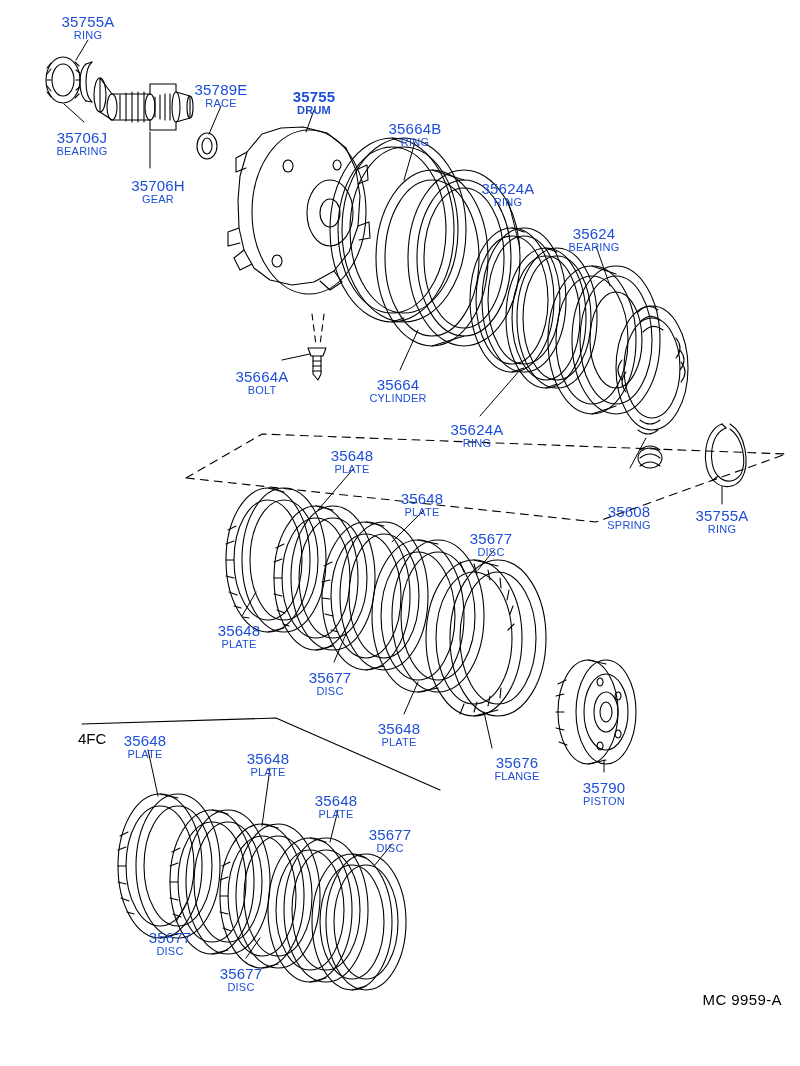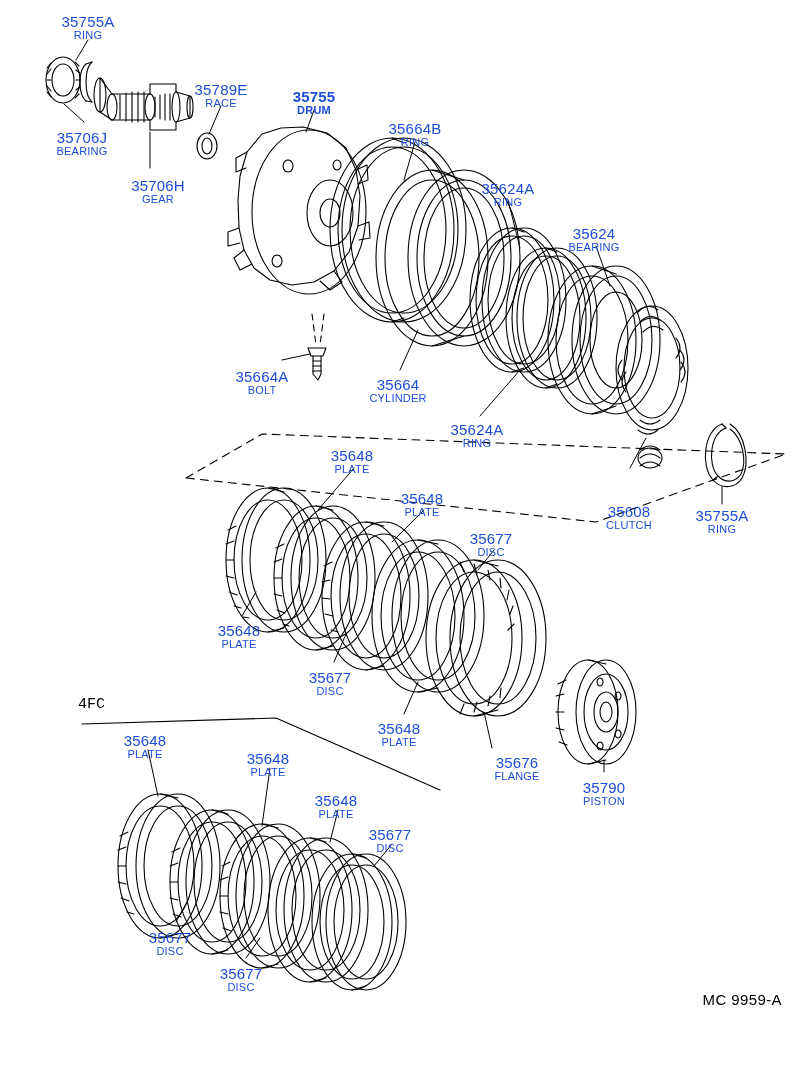--- a/index.html
+++ b/index.html
@@ -306,21 +306,21 @@
         <path d="M148 750 L158 796"></path>
         <path d="M270 768 L262 826"></path>
         <path d="M338 810 L330 842"></path>
         <path d="M392 844 L374 866"></path>
         <path d="M176 922 L188 900"></path>
         <path d="M246 958 L260 938"></path>
       </g>
     </g>
   </svg>
 
-  <div class="plain-label" style="left:78px; top:696px;font-family:Liberation Mono, monospace;">4FC</div>
+  <div class="plain-label" style="left:78px; top:730px;">4FC</div>
 
   <div class="label" style="left:88px; top:14px; transform:translateX(-50%);">
     <span class="num">35755A</span>
     <span class="desc">RING</span>
   </div>
   <div class="label" style="left:221px; top:82px; transform:translateX(-50%);">
     <span class="num">35789E</span>
     <span class="desc">RACE</span>
   </div>
   <div class="label" style="left:314px; top:89px; transform:translateX(-50%);font-weight:bold;">
@@ -358,21 +358,21 @@
   <div class="label" style="left:477px; top:422px; transform:translateX(-50%);">
     <span class="num">35624A</span>
     <span class="desc">RING</span>
   </div>
   <div class="label" style="left:352px; top:448px; transform:translateX(-50%);">
     <span class="num">35648</span>
     <span class="desc">PLATE</span>
   </div>
   <div class="label" style="left:629px; top:474px; transform:translateX(-50%);margin-top:30px;">
     <span class="num">35608</span>
-    <span class="desc">CLUTCH</span>
+    <span class="desc">SPRING</span>
   </div>
   <div class="label" style="left:422px; top:491px; transform:translateX(-50%);">
     <span class="num">35648</span>
     <span class="desc">PLATE</span>
   </div>
   <div class="label" style="left:722px; top:508px; transform:translateX(-50%);">
     <span class="num">35755A</span>
     <span class="desc">RING</span>
   </div>
   <div class="label" style="left:491px; top:531px; transform:translateX(-50%);">

